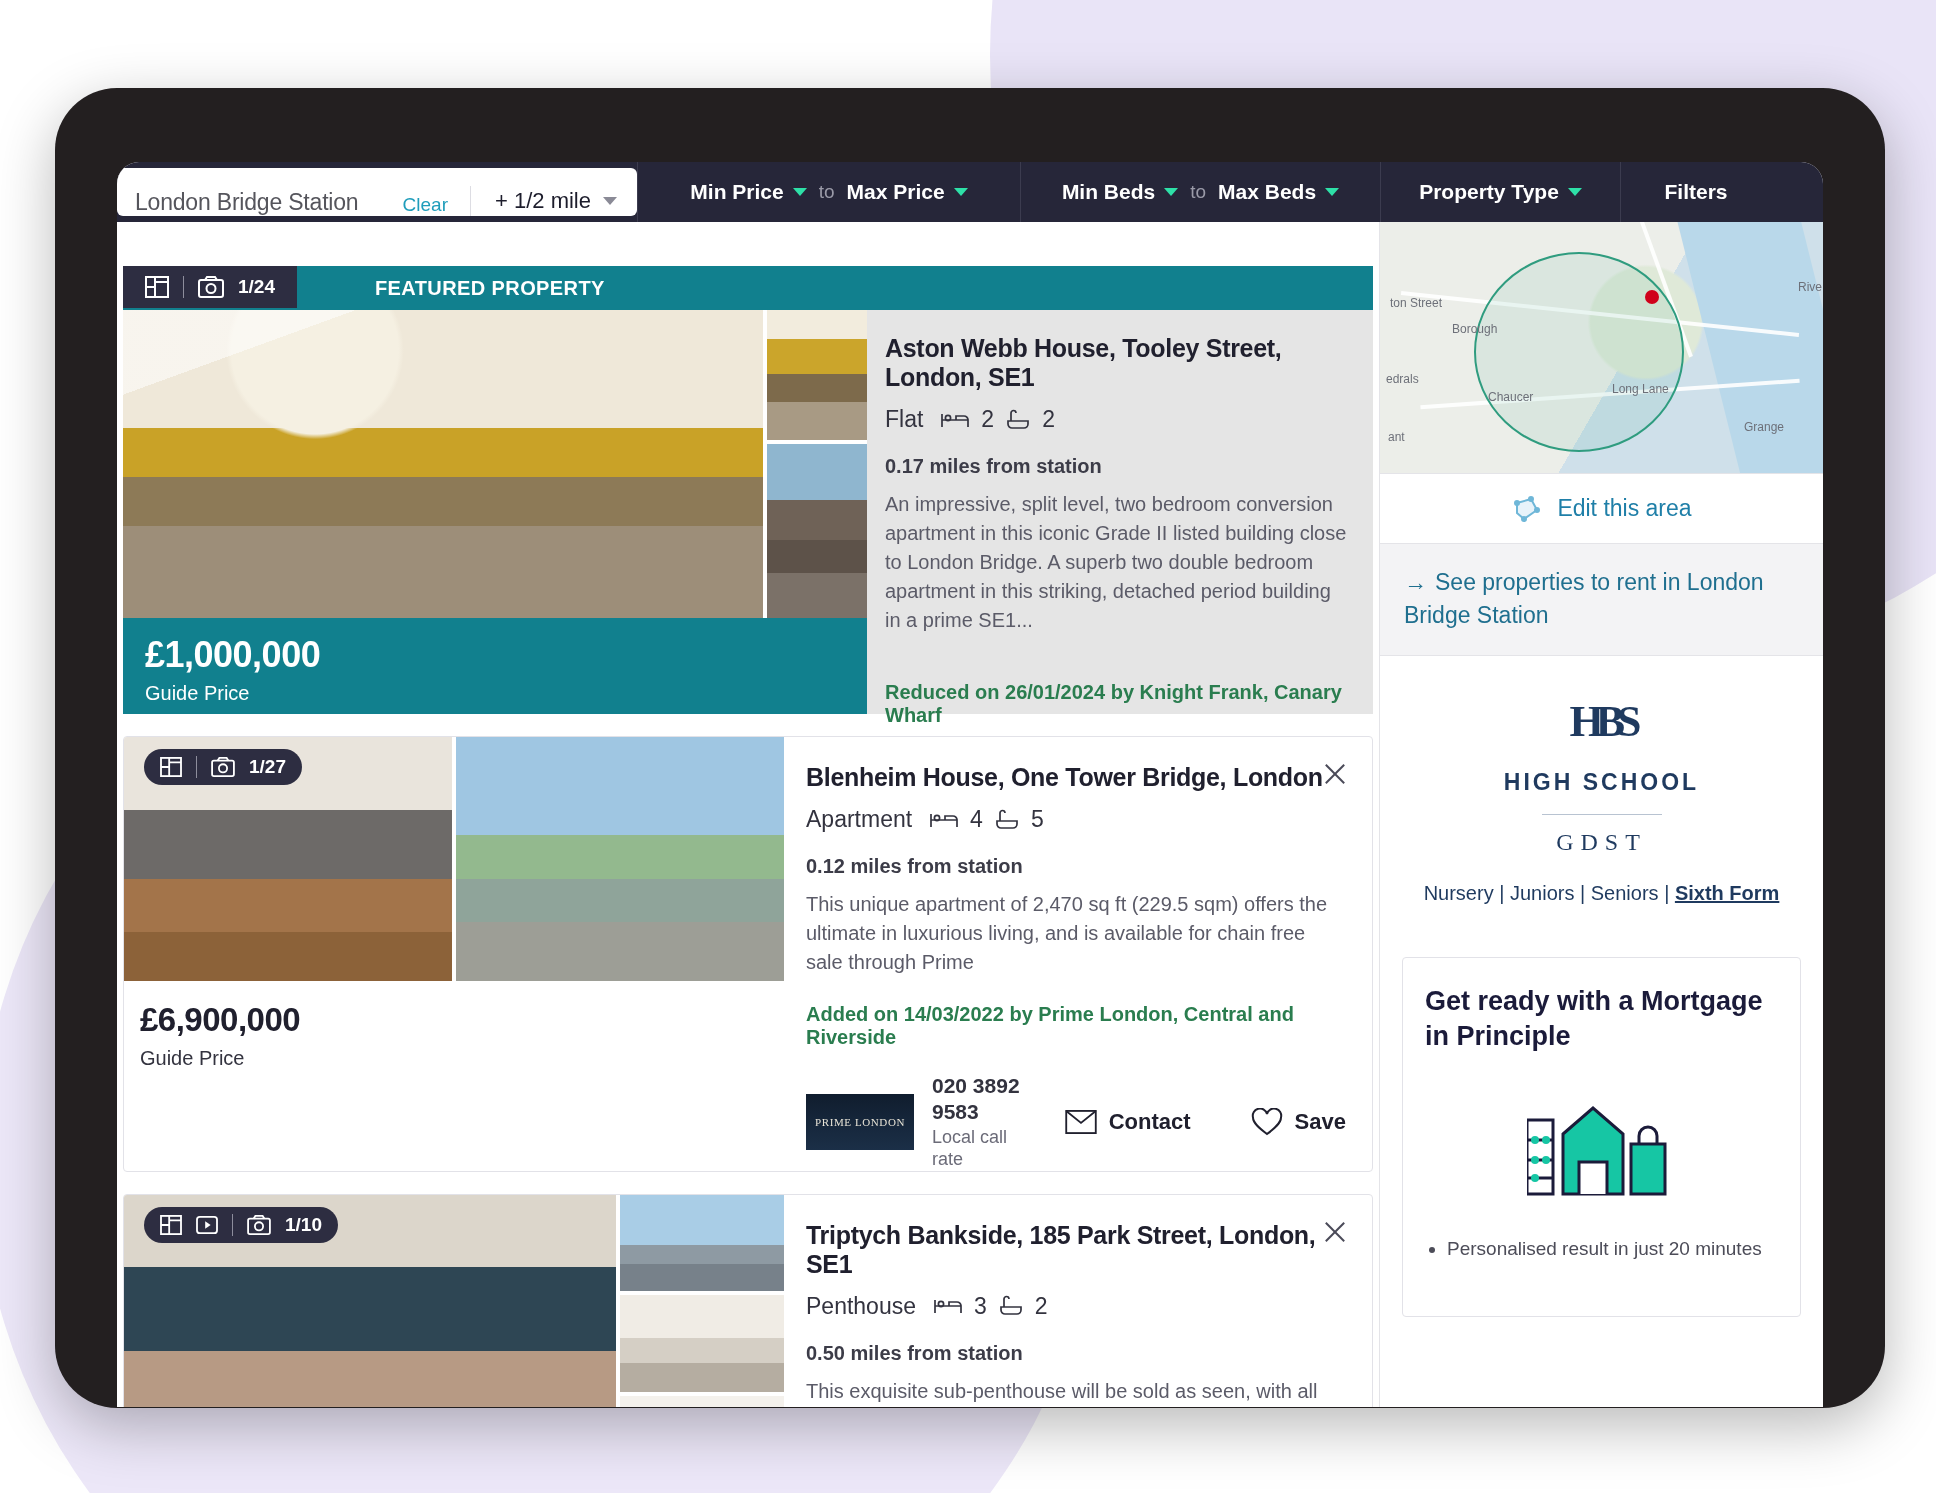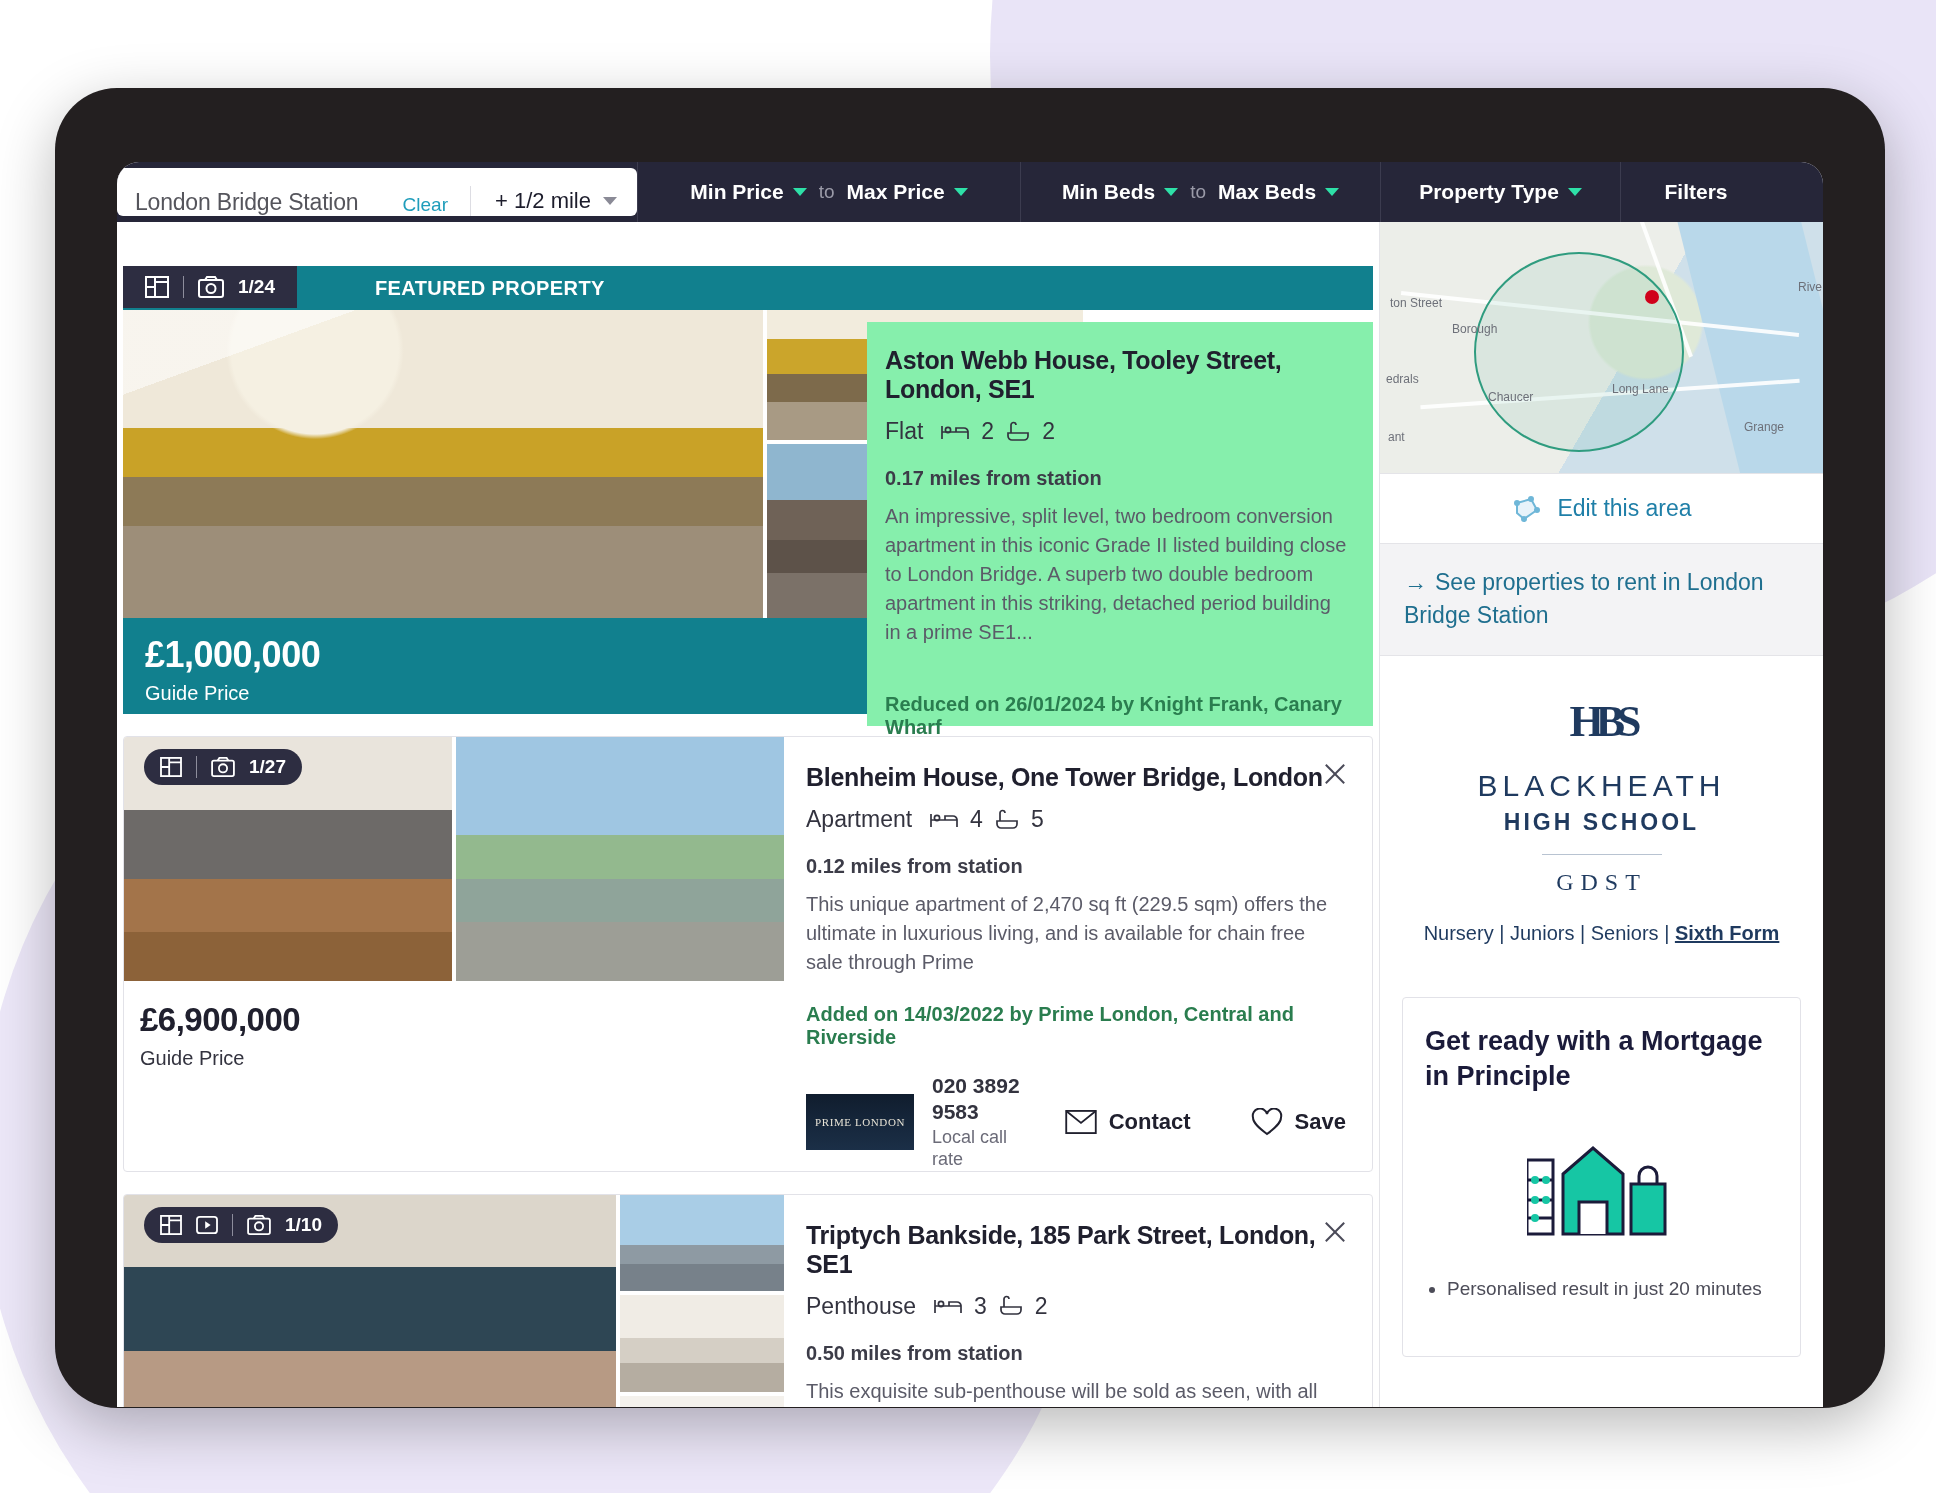--- a/index.html
+++ b/index.html
@@ -160,23 +160,23 @@
   #featured-side .photo { height: 174px; }
 
   #featured-price-strip {
     width: 960px; height: 96px; background: #11808e;
     color: #ffffff; padding: 16px 0 0 22px;
   }
   #featured-price { font-size: 36px; font-weight: bold; letter-spacing: -0.5px; }
   #featured-price-label { font-size: 20px; margin-top: 6px; }
 
   #featured-details {
-    position: absolute; right: 0; top: 56px;
+    position: absolute; right: 0; top: 44px;
     width: 506px; height: 404px;
-    background: #86efac; padding: 24px 26px 0 18px;
+    background: #e5e5e5; padding: 24px 26px 0 18px;
   }
 
   .listing-title {
     font-size: 25px; font-weight: bold; color: #20202e;
     letter-spacing: -0.3px; margin-bottom: 14px;
   }
   .listing-attrs {
     display: flex; align-items: center; gap: 12px;
     font-size: 23px; color: #33333f; margin-bottom: 22px;
   }
@@ -628,21 +628,20 @@
         </div>
 
         <div class="rent-panel">
           <div class="rent-link">
             <span class="rent-arrow">→</span><span>See properties to rent in London Bridge Station</span>
           </div>
         </div>
 
         <div class="ad-panel">
           <div class="bh-monogram">HBS</div>
-          <div class="bh-name">BLACKHEATH</div>
           <div class="bh-sub">HIGH SCHOOL</div>
           <div class="bh-rule"></div>
           <div class="bh-gdst">GDST</div>
           <div class="bh-links">
             <span>Nursery</span><span> | </span><span>Juniors</span><span> | </span><span>Seniors</span><span> | </span><b>Sixth Form</b>
           </div>
         </div>
 
         <div class="mip-panel">
           <div class="mip-title">Get ready with a Mortgage in Principle</div>

